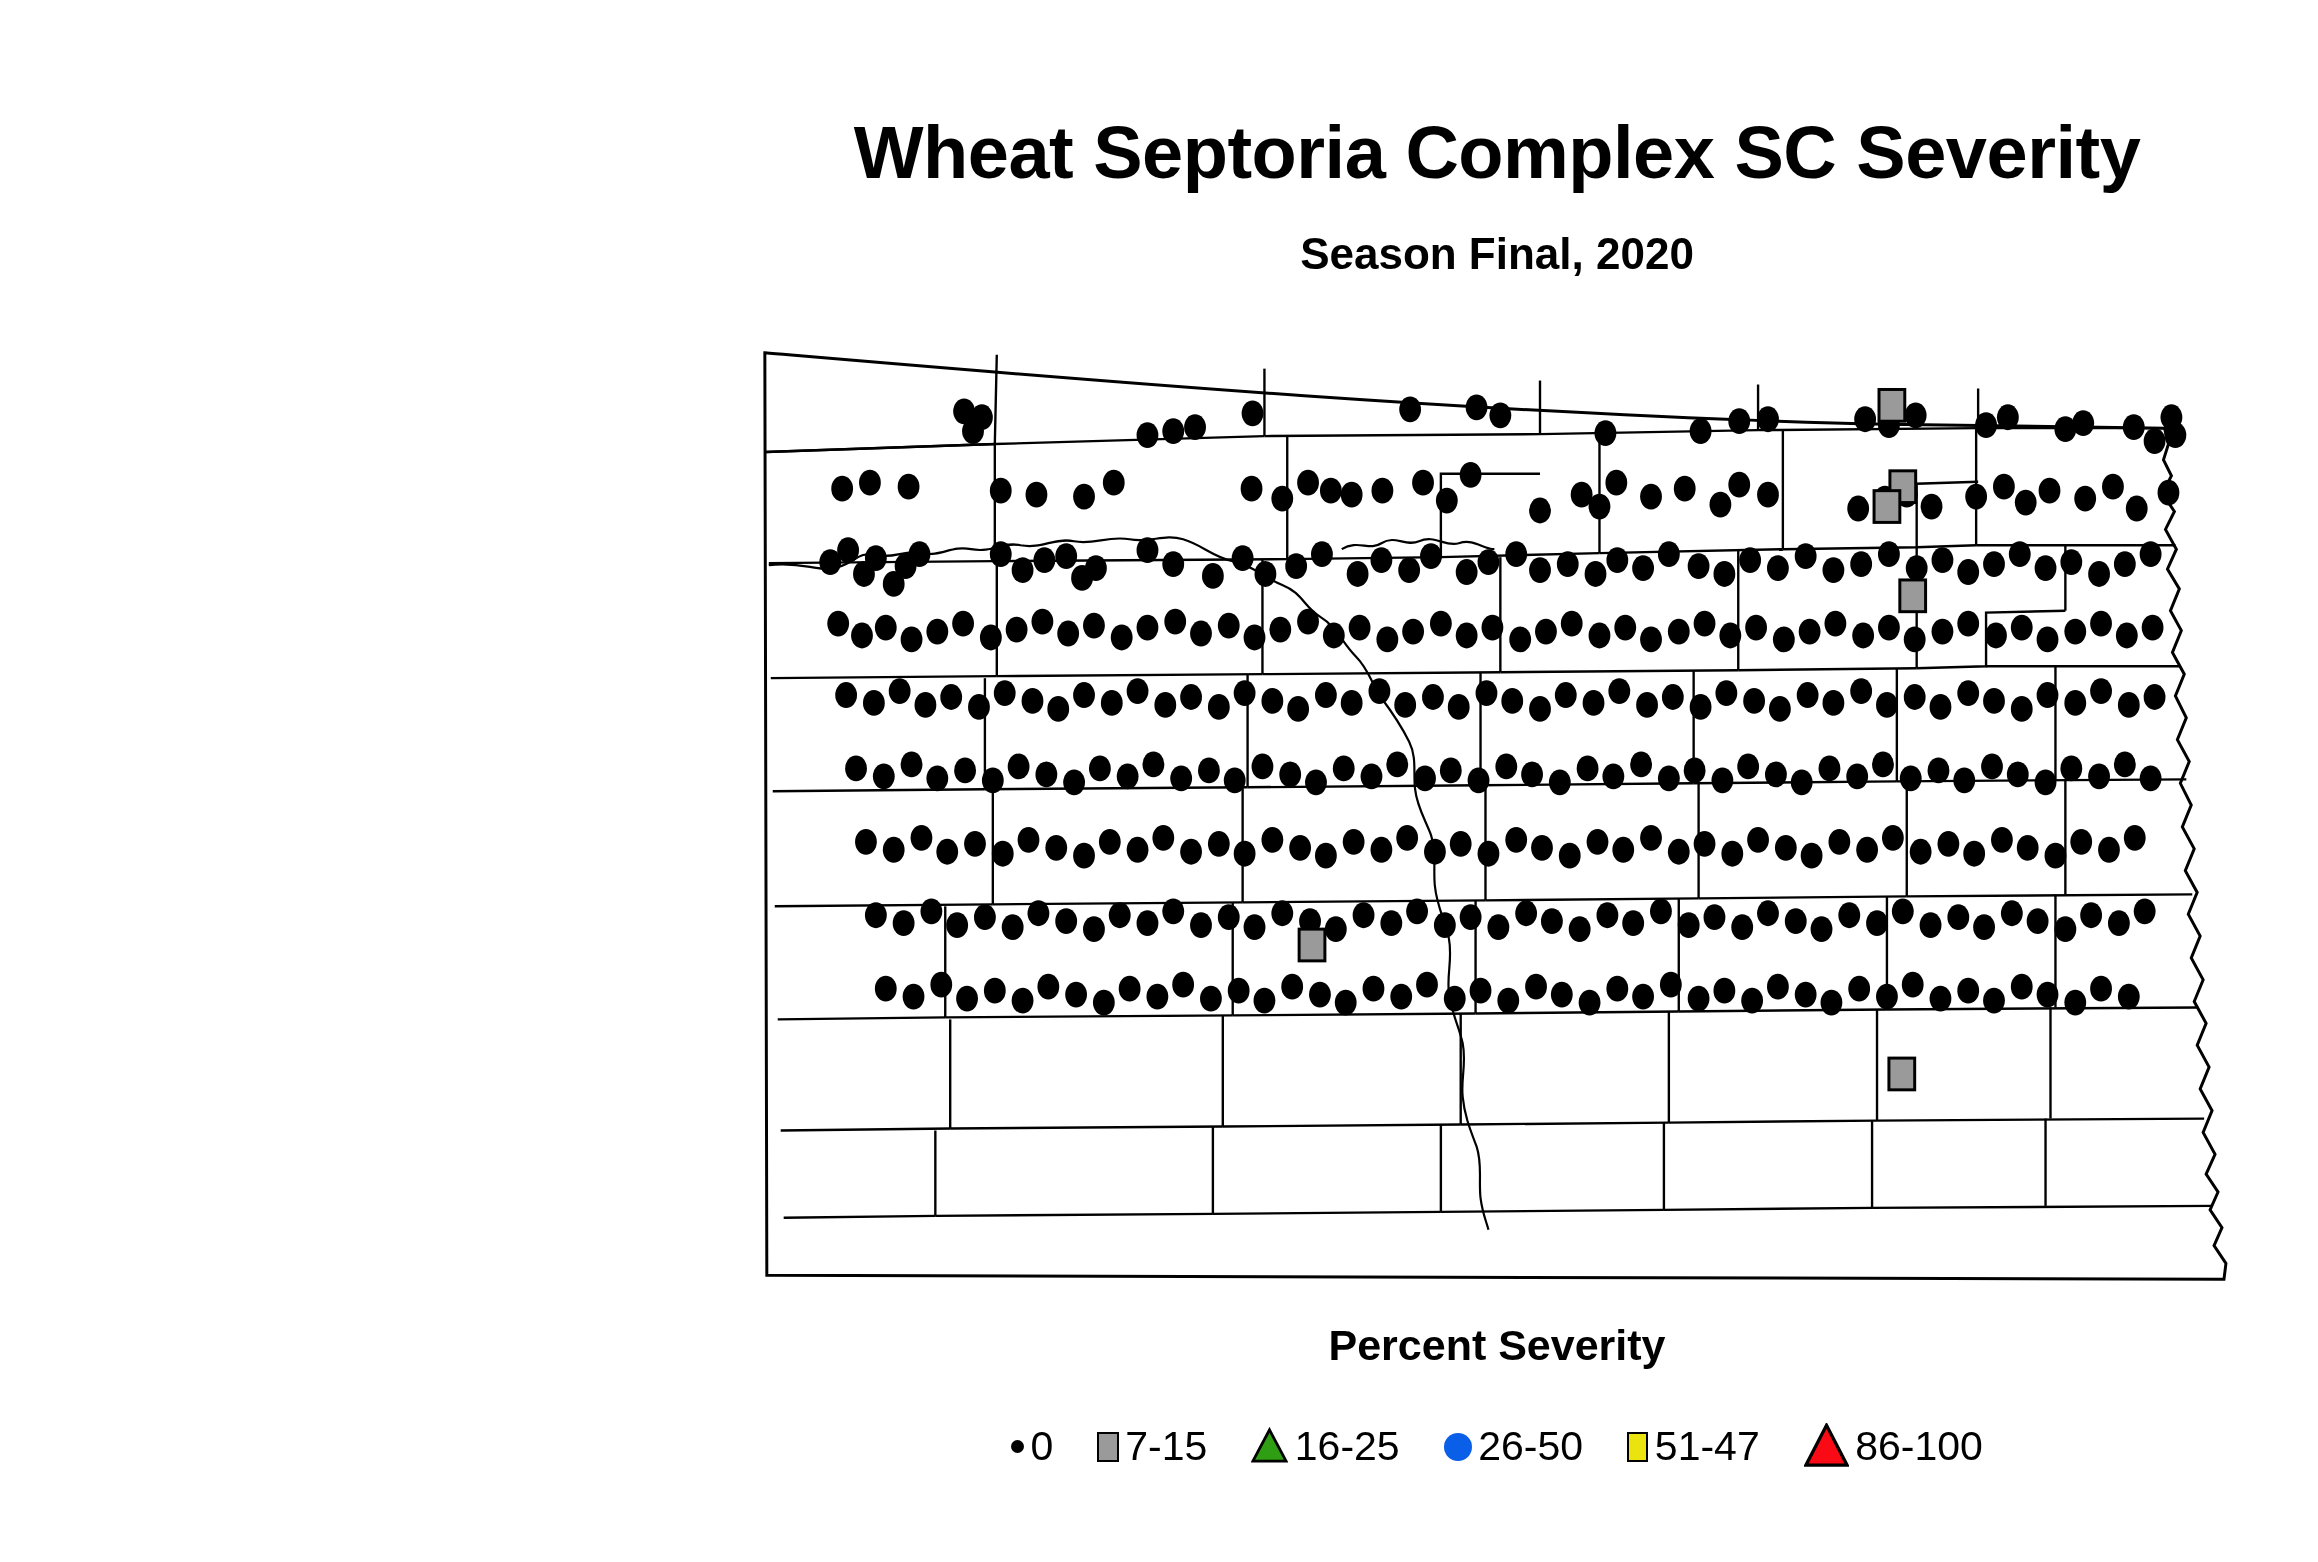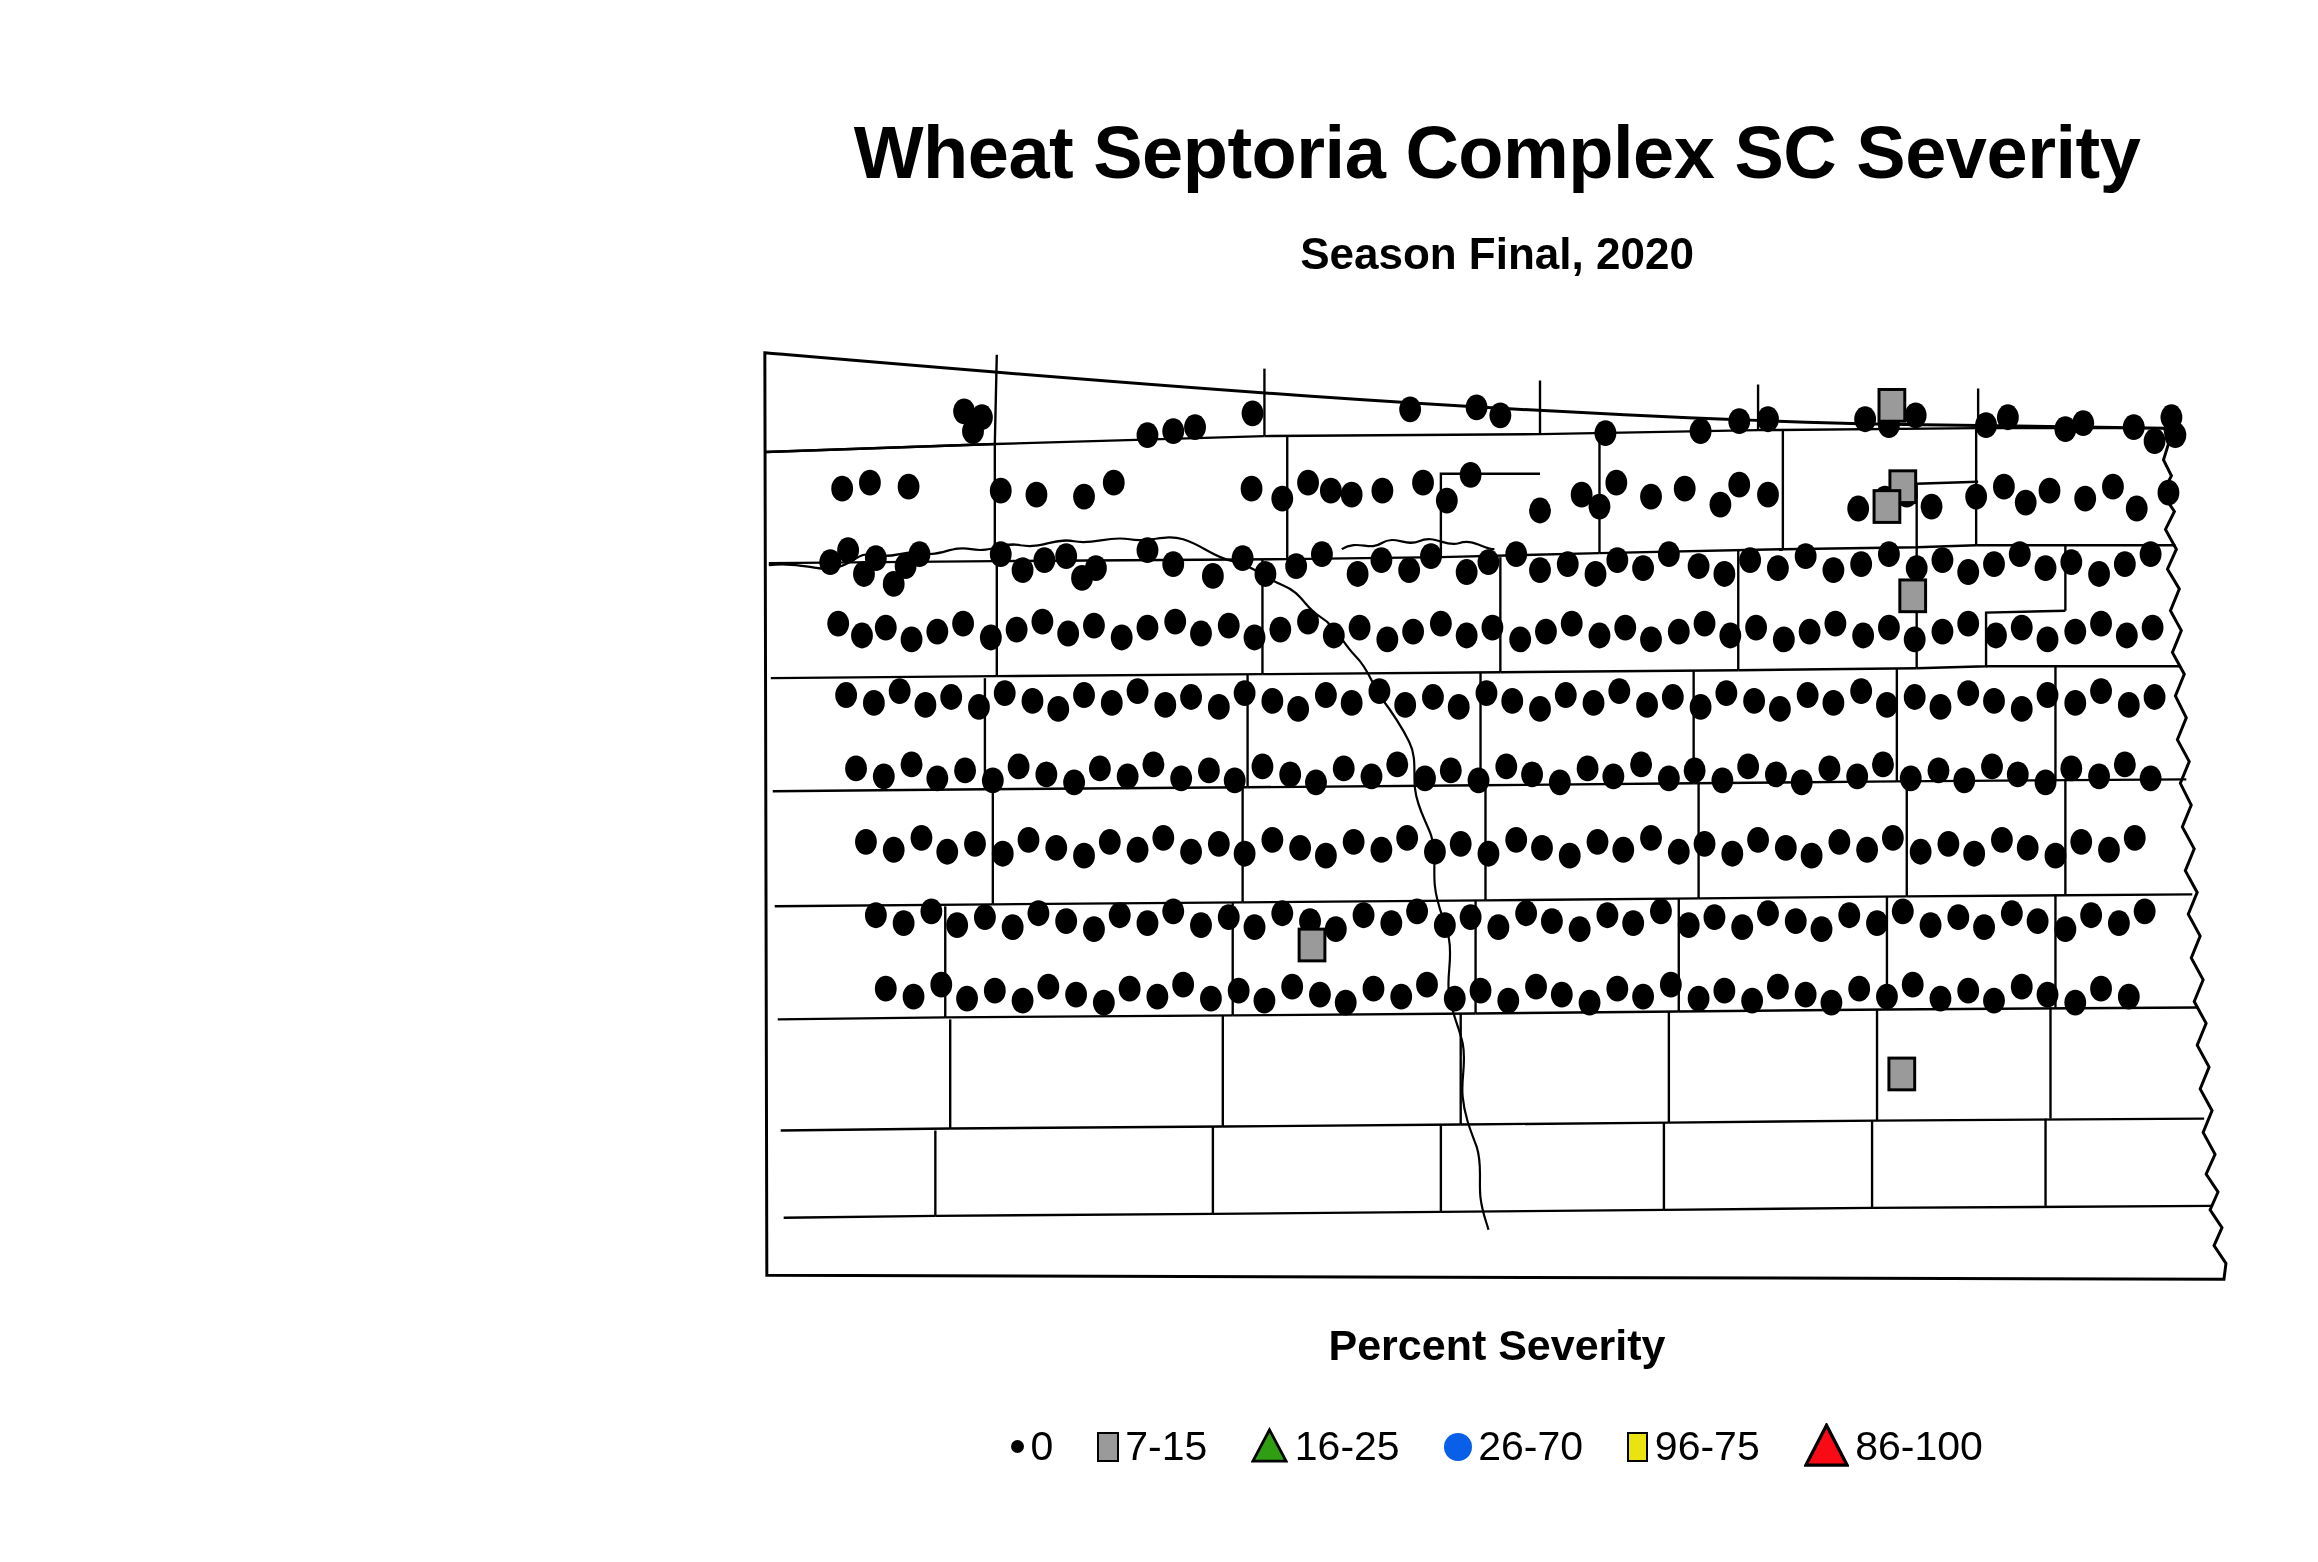--- a/index.html
+++ b/index.html
@@ -673,26 +673,26 @@
       <span class="sym">
         <svg width="37" height="37" viewBox="0 0 80 80">
             <polygon points="40,6 76,74 4,74" fill="#2f9e12" stroke="#000" stroke-width="6"></polygon>
           </svg>
       </span>
       <span class="legend-label">16-25</span>
     </div>
 
     <div class="legend-item">
       <span class="sym sym-circle"></span>
-      <span class="legend-label">26-70</span>
+      <span class="legend-label">26-50</span>
     </div>
 
     <div class="legend-item">
       <span class="sym sym-sq yellow"></span>
-      <span class="legend-label">96-75</span>
+      <span class="legend-label">51-47</span>
     </div>
 
     <div class="legend-item">
       <span class="sym">
         <svg width="45" height="45" viewBox="0 0 96 96">
             <polygon points="48,5 92,90 4,90" fill="#f90a14" stroke="#000" stroke-width="7"></polygon>
           </svg>
       </span>
       <span class="legend-label">86-100</span>
     </div>

